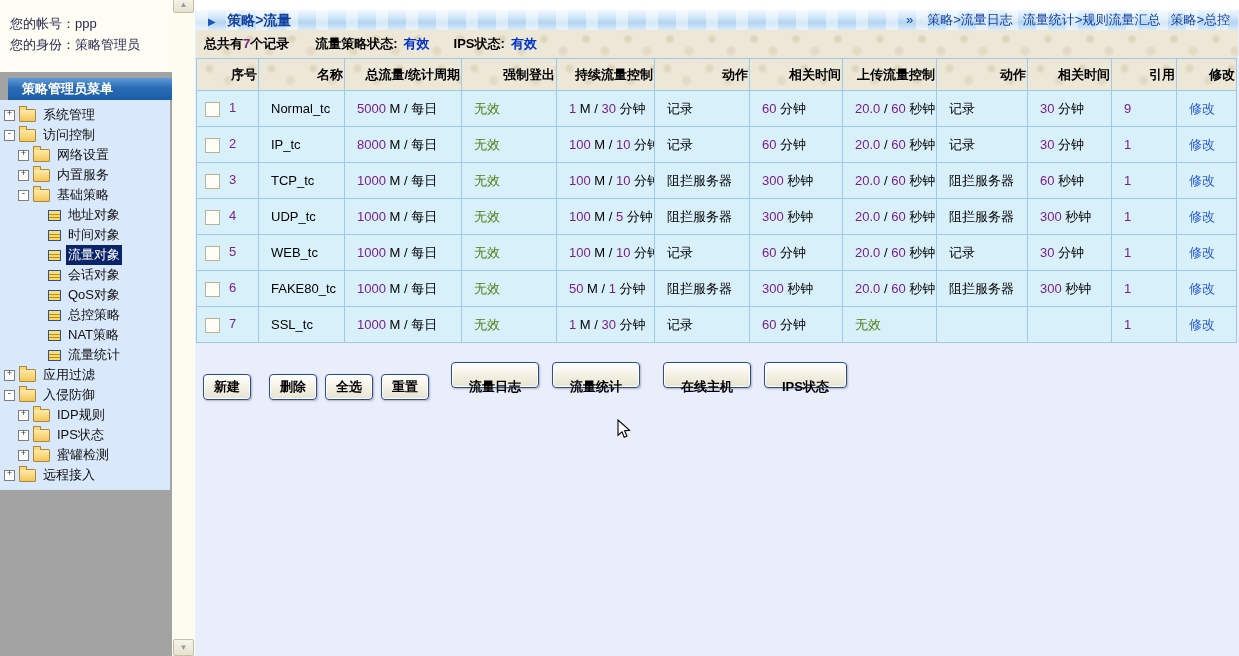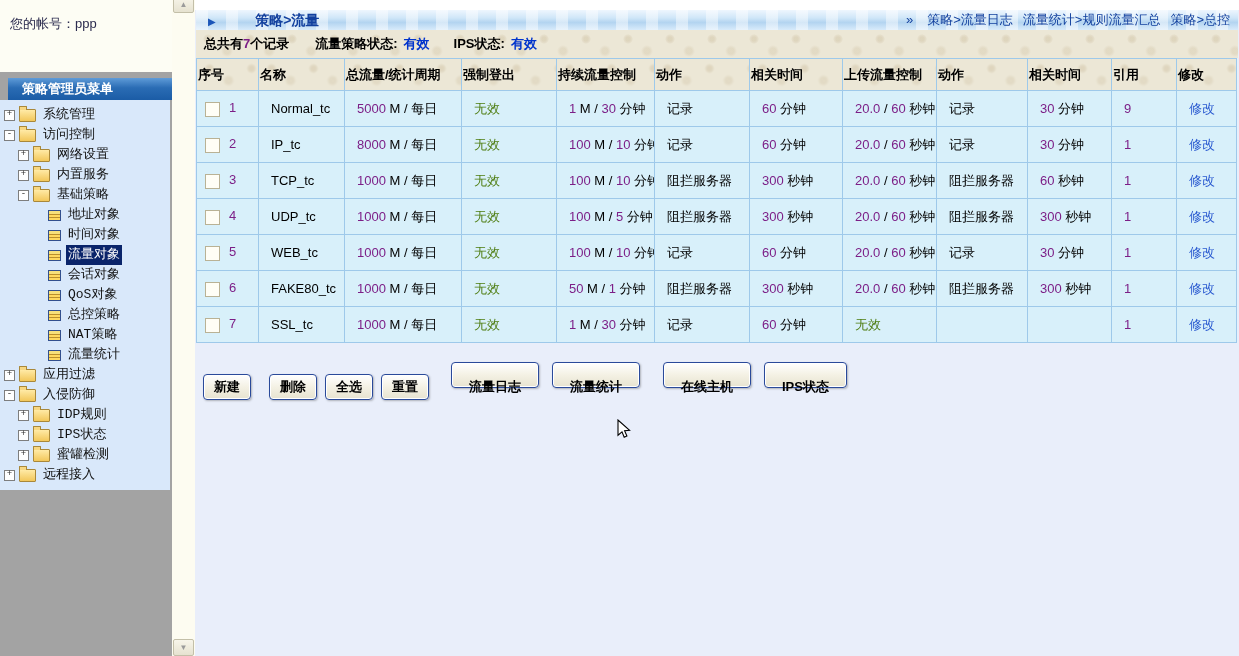--- a/index.html
+++ b/index.html
@@ -24,60 +24,60 @@
     font-family:"Liberation Mono","DejaVu Sans Mono",monospace;}
   .ico-folder{width:15px;height:11px;margin-right:5px;flex:0 0 auto;position:relative;
     background:linear-gradient(180deg,#ffeaa6,#f2c75b);border:1px solid #a9883a;border-radius:1px;}
   .ico-folder::before{content:"";position:absolute;left:-1px;top:-4px;width:6px;height:3px;
     background:#f7d781;border:1px solid #a9883a;border-bottom:none;border-radius:1px 1px 0 0;}
   .ico-grid{width:13px;height:11px;margin-right:5px;flex:0 0 auto;border:1px solid #33508e;box-sizing:border-box;
     background:
       linear-gradient(180deg,#f6e07a 0 3px,transparent 3px),
       repeating-linear-gradient(0deg,#ffd95e 0 2px,#b98f2c 2px 3px),
       repeating-linear-gradient(90deg,transparent 0 3px,#b98f2c 3px 4px),#ffd95e;}
-  .tree-lbl{padding:0 2px;font-family:Liberation Mono, monospace;}
+  .tree-lbl{padding:0 2px;}
   .tree-lbl.sel{background:#0a246a;color:#fff;}
 
   
   .scroll-strip{position:absolute;left:172px;top:0;width:23px;height:656px;background:#fdfcf1;}
   .scroll-btn{position:absolute;left:1px;width:21px;height:17px;background:linear-gradient(180deg,#f7f5ea,#e6e2d0);
     border:1px solid #c3bfa8;border-radius:2px;color:#9a9a9a;font-size:8px;text-align:center;line-height:16px;cursor:pointer;box-sizing:border-box;}
   .scroll-btn.top{top:-4px;}
   .scroll-btn.bottom{bottom:0;}
 
   
   .content{position:absolute;left:195px;top:0;width:1044px;height:656px;background:#e9eefa;}
   .top-white{height:10px;background:#ffffff;}
   .title-bar{position:relative;height:20px;margin:0 1px;
     background:linear-gradient(180deg,#eef6fe 0%,#cfe6f8 40%,#b3d4f0 62%,#d8ebfb 100%);}
   .title-bar::before{content:"";position:absolute;inset:0;
     background:repeating-linear-gradient(90deg,rgba(255,255,255,.45) 0 12px,rgba(255,255,255,0) 12px 30px);}
   .title-left{position:absolute;left:12px;top:0;height:20px;line-height:20px;z-index:1;}
   .tri{color:#1b55b8;font-size:10px;margin-right:7px;}
-  .page-title{color:#12409e;font-weight:bold;font-size:14px;padding-left:28px;}
+  .page-title{color:#12409e;font-weight:bold;font-size:14px;}
   .title-links{position:absolute;right:8px;top:0;height:20px;line-height:20px;z-index:1;
     color:#12409e;font-weight:normal;font-size:13px;}
   .title-links a{color:#12409e;text-decoration:none;margin-left:10px;cursor:pointer;}
   .laquo{margin-right:4px;}
 
   .beige{background-color:#ece7d6;background-image:
     radial-gradient(circle 6px at 12px 9px,rgba(188,168,128,.28) 2px,rgba(188,168,128,.13) 4px,transparent 5px),
     radial-gradient(circle 8px at 31px 21px,rgba(188,168,128,.20) 3px,transparent 6px);
     background-size:42px 28px;}
   .info-bar{height:28px;margin:0 1px;display:flex;align-items:center;font-size:13px;color:#000;white-space:nowrap;}
   .info-bar .b{font-weight:bold;}
   .info-count{margin-left:8px;}
   .info-lb1{margin-left:26px;}
   .info-lb2{margin-left:24px;}
   .info-val{margin-left:6px;color:#0033cc;font-weight:bold;}
   .info-note{margin-left:40px;}
 
   table.tbl{border-collapse:collapse;table-layout:fixed;margin:0 1px;width:1040px;font-size:13px;}
   .tbl th,.tbl td{border:1px solid #9ec9ea;overflow:hidden;white-space:nowrap;}
-  .tbl th{height:29px;font-weight:bold;color:#000;text-align:left;
+  .tbl th{height:29px;font-weight:bold;color:#000;text-align:right;
     background-color:#ece7d6;background-image:
     radial-gradient(circle 6px at 12px 9px,rgba(188,168,128,.28) 2px,rgba(188,168,128,.13) 4px,transparent 5px),
     radial-gradient(circle 8px at 31px 21px,rgba(188,168,128,.20) 3px,transparent 6px);
     background-size:42px 28px;margin-top:9px;}
   .tbl td{height:33px;background:#d8f0fa;color:#000;padding-left:12px;}
   .tbl td.c-no{padding-left:8px;}
   .num{color:#7c1f87;}
   .red{color:#4d7c0f;}
   .link{color:#2a5ad0;cursor:pointer;}
   .cbx{display:inline-block;width:13px;height:13px;background:#fffef6;border:1px solid #b9b295;
@@ -94,20 +94,21 @@
   .cursor{position:absolute;left:614px;top:419px;z-index:5;}
 </style>
 </head>
 <body>
 
 <div id="app">
 
   <div class="sidebar">
     <div class="account-box">
       <div><span>您的帐号：</span><span>ppp</span></div>
+      <div><span>您的身份：</span><span>策略管理员</span></div>
     </div>
     <div class="menu-title">策略管理员菜单</div>
     <div class="tree-panel" id="tree-panel">
         <div class="tree-row lvl0">
           <span class="expand">+</span>
           <span class="ico-folder"></span>
           <span class="tree-lbl">系统管理</span>
         </div>
         <div class="tree-row lvl0">
           <span class="expand">-</span>

